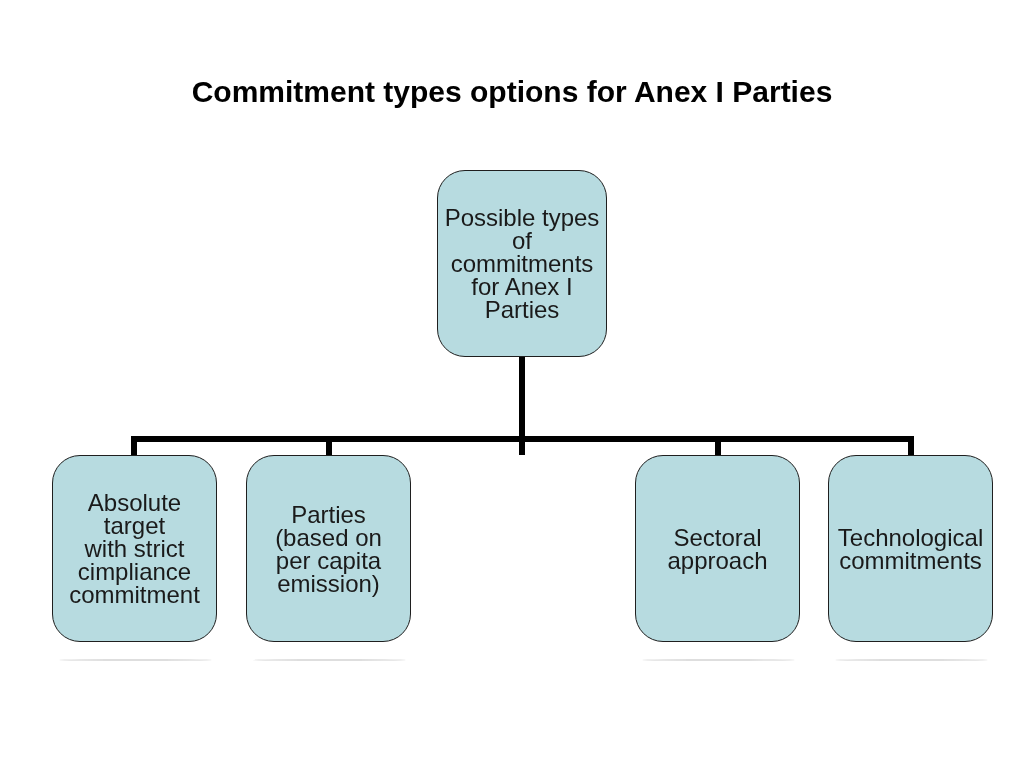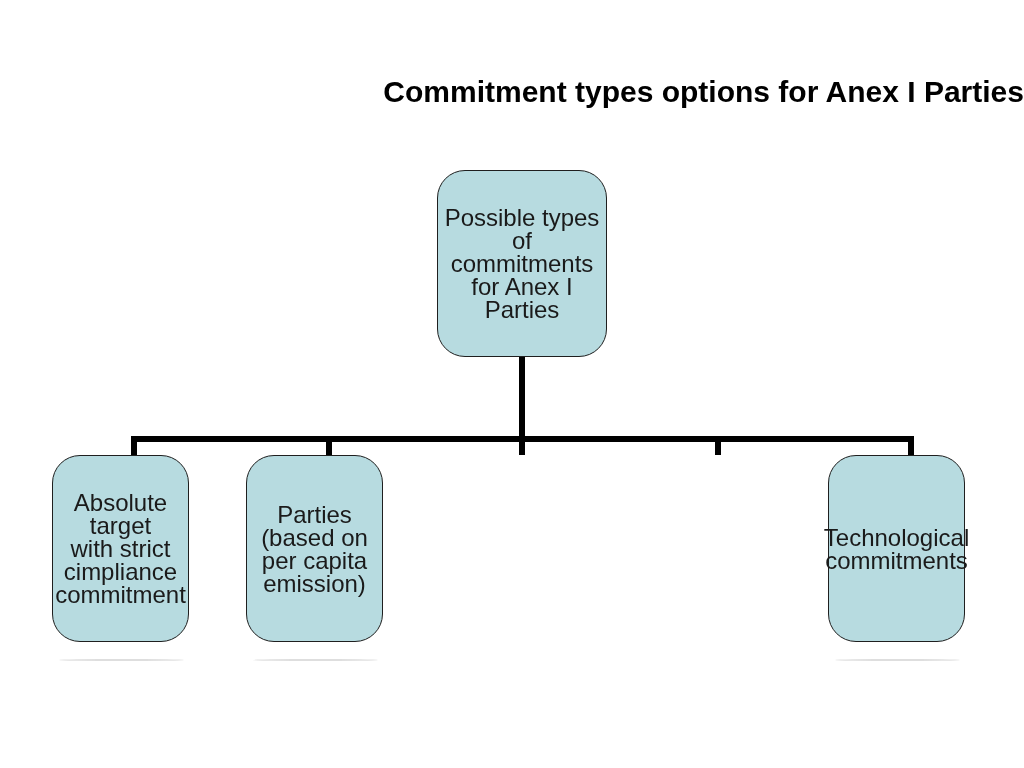--- a/index.html
+++ b/index.html
@@ -13,21 +13,21 @@
     height: 768px;
     background: #ffffff;
     overflow: hidden;
     font-family: "Liberation Sans", sans-serif;
   }
   .slide-title {
     position: absolute;
     top: 52px;
     left: 0;
     width: 1024px;
-    text-align: right;
+    text-align: center;
     font-size: 30px;
     line-height: 40px;
     font-weight: bold;
     color: #000000;
     letter-spacing: 0px;
   }
   .node {
     position: absolute;
     box-sizing: border-box;
     background: #b7dbe0;
@@ -46,21 +46,21 @@
     padding: 4px 6px;
   }
   .root-node {
     left: 437px;
     top: 170px;
     width: 170px;
     height: 187px;
   }
   .child-node {
     top: 455px;
-    width: 137px;
+    width: 165px;
     height: 187px;
   }
   .child-node::after {
     
     content: "";
     position: absolute;
     left: 6px;
     right: 4px;
     bottom: -20px;
     height: 2px;
@@ -114,19 +114,23 @@
   </div>
 
   <div class="node child-node child-2">
     <span class="label">Parties
 (based on
 per capita
 emission)</span>
   </div>
 
 
+  <div class="node child-node child-4">
+    <span class="label">Sectoral
+approach</span>
+  </div>
 
   <div class="node child-node child-5">
     <span class="label">Technological
 commitments</span>
   </div>
 
 </div>
 
 </body></html>

